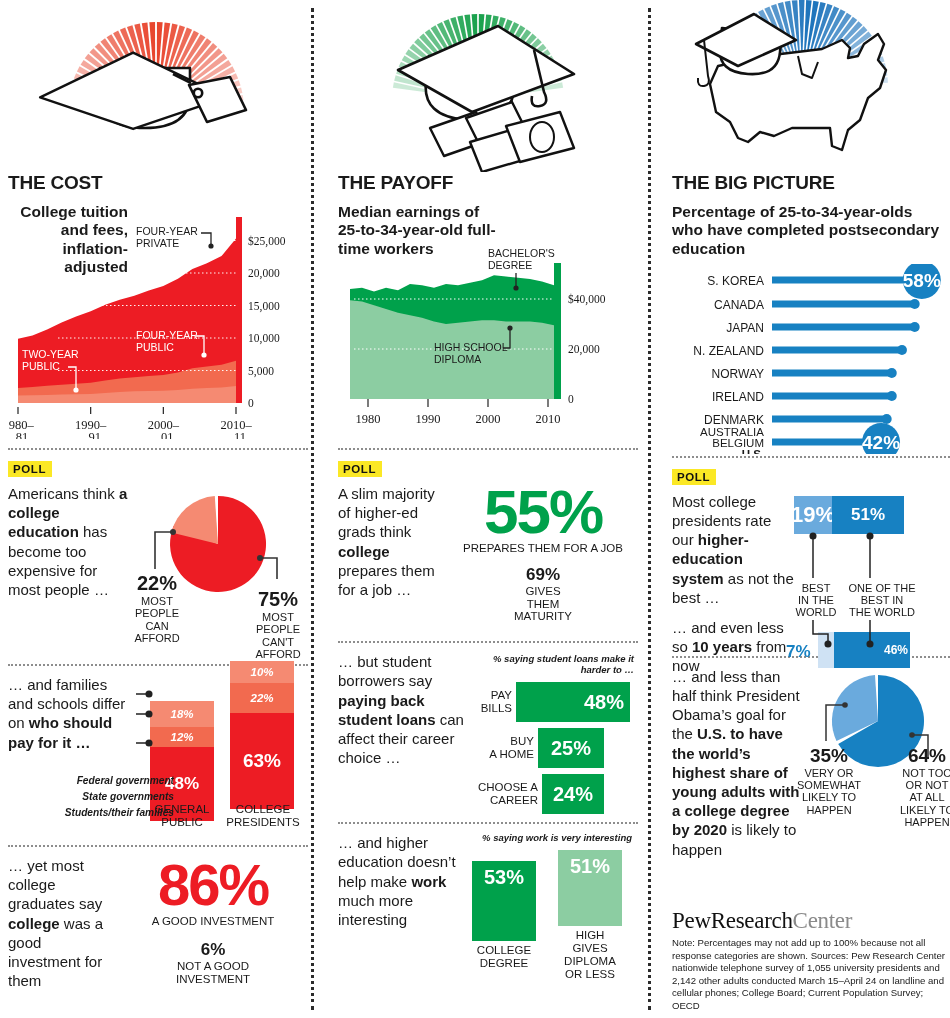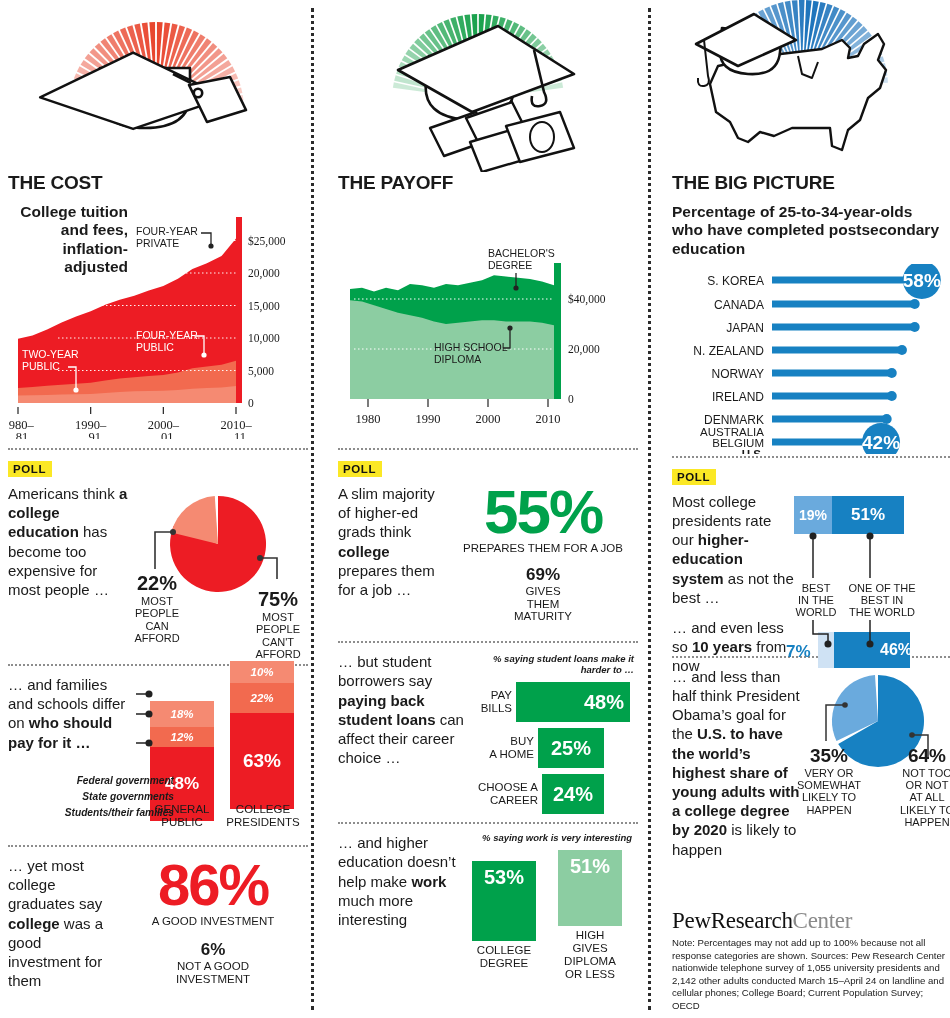--- a/index.html
+++ b/index.html
@@ -328,20 +328,21 @@
         <path d="M132 142 L180 128 L192 158 L144 172 Z"></path>
         <path d="M168 126 L222 112 L236 148 L182 162 Z"></path>
         <ellipse cx="204" cy="137" rx="12" ry="15" fill="none" stroke-width="2"></ellipse>
       </g>
     </svg>
   </div>
 
   <h2 class="sec-title">THE PAYOFF</h2>
 
   <div style="position:relative;height:236px;">
+    <div class="sec-sub" style="position:absolute;left:0;top:0;width:160px;">Median earnings of 25-to-34-year-old full-time workers</div>
     <svg id="svg-payoff" width="300" height="236" viewBox="0 0 300 236">
         <path d="M12 196 L12.0 86.0 L24.0 84.8 L36.0 88.5 L48.0 84.8 L60.0 87.3 L72.0 81.0 L84.0 82.3 L96.0 84.8 L108.0 81.0 L120.0 82.3 L132.0 79.8 L144.0 77.3 L156.0 72.3 L168.0 73.5 L180.0 74.8 L192.0 76.0 L204.0 78.5 L216.0 82.3 L216 196 Z" fill="#00a14b"></path>
         <path d="M12 196 L12.0 97.3 L24.0 98.5 L36.0 102.3 L48.0 106.0 L60.0 109.8 L72.0 112.3 L84.0 114.8 L96.0 118.5 L108.0 121.0 L120.0 119.8 L132.0 118.5 L144.0 117.3 L156.0 117.3 L168.0 118.5 L180.0 118.5 L192.0 118.5 L204.0 119.8 L216.0 122.3 L216 196 Z" fill="#8ccda2"></path>
         <rect x="216" y="60" width="7" height="136" fill="#00a14b"></rect>
         <line x1="16" y1="96" x2="216" y2="96" stroke="#fff" stroke-width="1" stroke-dasharray="1.5 2.5"></line>
         <text x="230" y="100" font-size="11.5" font-family="&quot;Liberation Serif&quot;, serif" fill="#1a1a1a" text-anchor="start" font-weight="normal">$40,000</text>
         <line x1="16" y1="146" x2="216" y2="146" stroke="#fff" stroke-width="1" stroke-dasharray="1.5 2.5"></line>
         <text x="230" y="150" font-size="11.5" font-family="&quot;Liberation Serif&quot;, serif" fill="#1a1a1a" text-anchor="start" font-weight="normal">20,000</text>
         <text x="230" y="200" font-size="11.5" font-family="&quot;Liberation Serif&quot;, serif" fill="#1a1a1a" text-anchor="start" font-weight="normal">0</text>
         <line x1="30" y1="196" x2="30" y2="204" stroke="#222" stroke-width="1.2"></line>
@@ -550,38 +551,38 @@
           <span>Most college presidents rate our </span><b>higher-education system</b><span> as not the best …</span>
         </div>
         <div class="blurb" style="margin-top:11px;">
           <span>… and even less so </span><b>10 years</b><span> from now</span>
         </div>
       </div>
       <div style="position:relative;flex:1;">
 
         <div style="display:flex;position:absolute;left:0;top:4px;">
           <div style="background:#6aaadd;width:38px;height:38px;display:flex;align-items:center;justify-content:center;">
-            <span style="color:#fff;font-weight:bold;font-size:14px;">19%</span>
+            <span style="color:#fff;font-weight:bold;font-size:22px;">19%</span>
             </div>
           <div style="background:#1781c2;width:72px;height:38px;display:flex;align-items:center;justify-content:center;">
             <span style="color:#fff;font-weight:bold;font-size:17px;">51%</span>
             </div>
         </div>
 
         <div class="lbl-cap" style="position:absolute;left:-2px;top:90px;width:48px;white-space:pre-line;">BEST
 IN THE
 WORLD</div>
         <div class="lbl-cap" style="position:absolute;left:50px;top:90px;width:76px;white-space:pre-line;">ONE OF THE
 BEST IN
 THE WORLD</div>
 
         <div style="display:flex;position:absolute;left:24px;top:140px;">
           <div style="background:#cfe2f4;width:16px;height:36px;"></div>
           <div style="background:#1781c2;width:76px;height:36px;display:flex;align-items:center;justify-content:center;">
-            <span style="color:#fff;font-weight:bold;font-size:16px;margin-left:48px;">46%</span>
+            <span style="color:#fff;font-weight:bold;font-size:12px;margin-left:48px;">46%</span>
             </div>
         </div>
         <div style="position:absolute;left:-8px;top:150px;color:#1781c2;font-weight:bold;font-size:17px;">7%</div>
 
         <svg width="150" height="170" style="position:absolute;left:0;top:0;pointer-events:none;">
           <g stroke="#222" stroke-width="1.5" fill="none">
             <circle cx="19" cy="44" r="2.8" fill="#222"></circle>
               <path d="M19 44 L19 86"></path>
             <circle cx="76" cy="44" r="2.8" fill="#222"></circle>
               <path d="M76 44 L76 86"></path>

